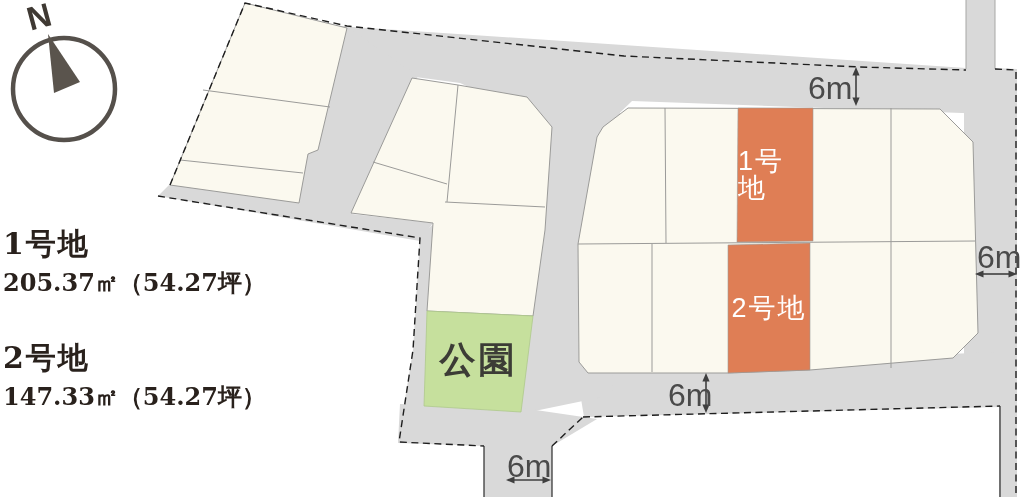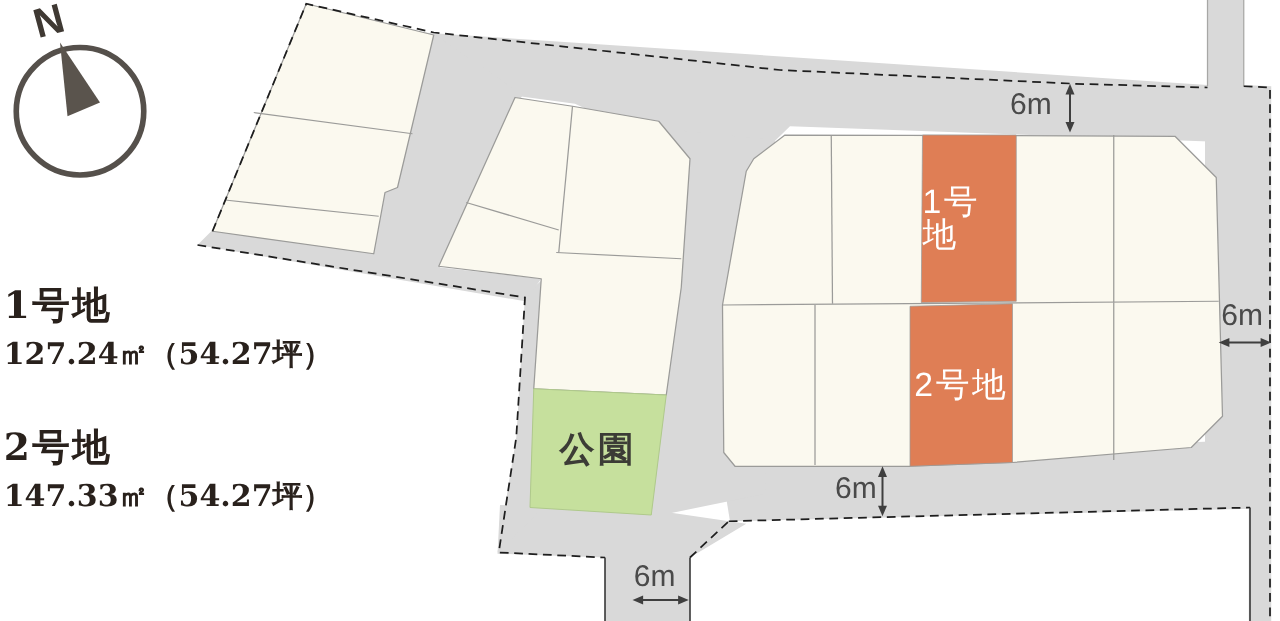--- a/index.html
+++ b/index.html
@@ -19,22 +19,22 @@
   .park{fill:var(--park_green);stroke:#AFC98B;stroke-width:.8}
   .dash{fill:none;stroke:#1E1E1E;stroke-width:1.4;stroke-dasharray:7 4.5}
   .solidline{fill:none;stroke:#2B2B2B;stroke-width:1.2}
   .roadline{fill:none;stroke:#A7A7A5;stroke-width:1}
   .arrow{stroke:#3F3F3F;stroke-width:1.6;fill:none}
   .ahead{fill:#3F3F3F;stroke:none}
   .compass-ring{fill:none;stroke:var(--compass_ink);stroke-width:4.5}
   .needle{fill:#5A544D}
   .lbl{position:absolute;line-height:1}
   .lot-label{color:#fff;font-size:27px;letter-spacing:2px;display:flex;align-items:center;justify-content:center}
-  .park-label{color:#3C3C36;font-size:28px;font-weight:600;letter-spacing:3px;display:flex;align-items:center;justify-content:center}
-  .dim-label{color:var(--dim_text);font-size:24px;font-weight:500}
+  .park-label{color:#3C3C36;font-size:36px;font-weight:600;letter-spacing:3px;display:flex;align-items:center;justify-content:center}
+  .dim-label{color:var(--dim_text);font-size:32px;font-weight:500}
   .north{color:#3F3933;font-size:33px;font-weight:700;transform:rotate(-15deg)}
   .legend{position:absolute;left:3px;top:0;color:var(--ink);
     font-family:"DejaVu Serif","Liberation Serif","DejaVu Sans",serif}
   .legend .name{position:absolute;left:0;font-size:30px;font-weight:700;letter-spacing:2px;white-space:nowrap}
   .legend .area{position:absolute;left:0;font-size:24px;font-weight:700;letter-spacing:0px;white-space:nowrap}
 </style>
 </head>
 <body>
 
 <div class="stage">
@@ -115,21 +115,21 @@
     <g>
       <circle class="compass-ring" cx="64" cy="89" r="51"></circle>
       <polygon class="needle" points="48,34 80,82 54,93"></polygon>
     </g>
   </svg>
 
   <div class="lbl north" style="left:27px;top:0px">N</div>
 
   <div class="legend">
     <div class="name" style="top:224px">1号地</div>
-    <div class="area" style="top:267px">127.24㎡（54.27坪）</div>
+    <div class="area" style="top:267px">205.37㎡（54.27坪）</div>
     <div class="name" style="top:338px">2号地</div>
     <div class="area" style="top:381px">147.33㎡（54.27坪）</div>
   </div>
 
   <div class="lbl lot-label" style="left:738px;top:108px;width:75px;height:133px">1号地</div>
   <div class="lbl lot-label" style="left:728px;top:243px;width:82px;height:130px">2号地</div>
   <div class="lbl park-label" style="left:424px;top:311px;width:109px;height:98px">公園</div>
 
   <div class="lbl dim-label" style="left:808px;top:72px">6m</div>
   <div class="lbl dim-label" style="left:977px;top:241px">6m</div>

